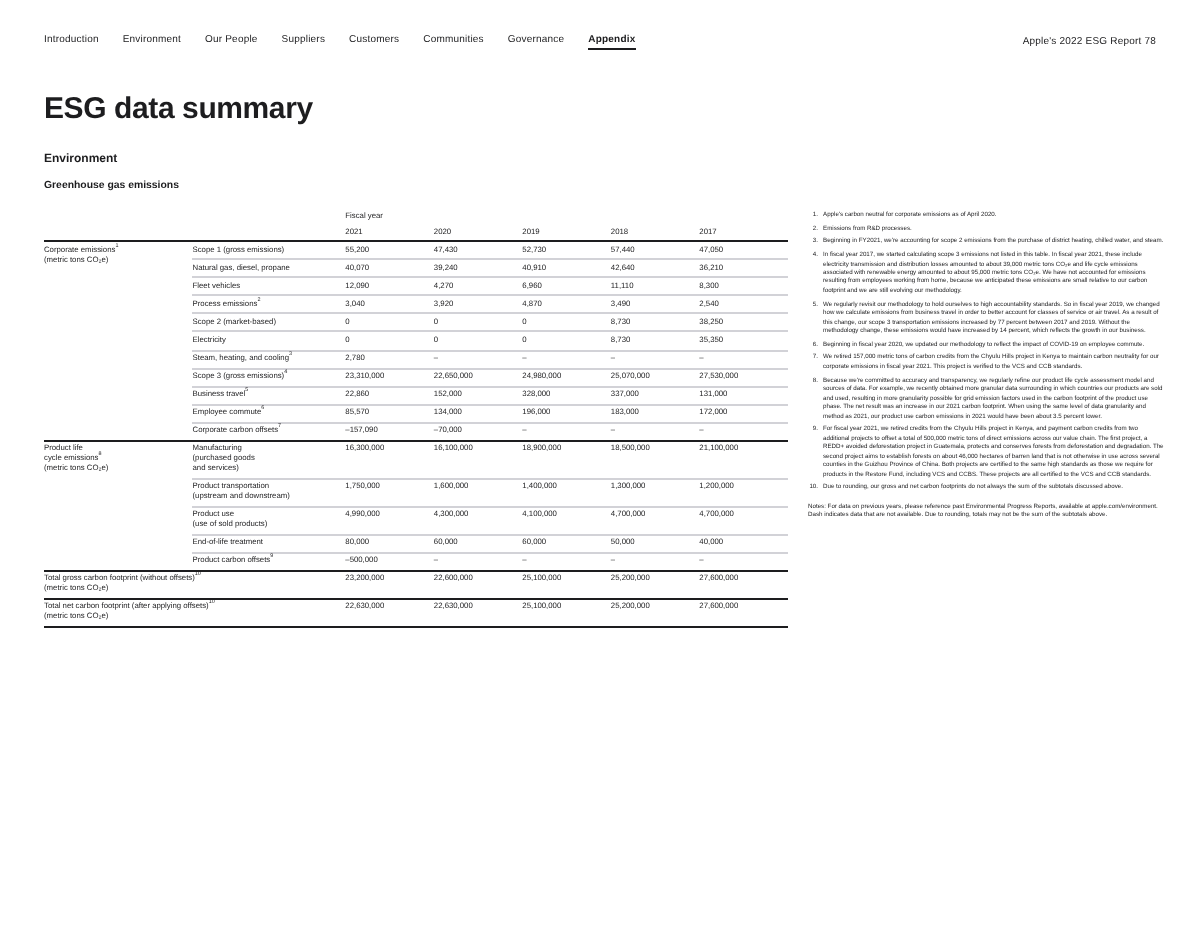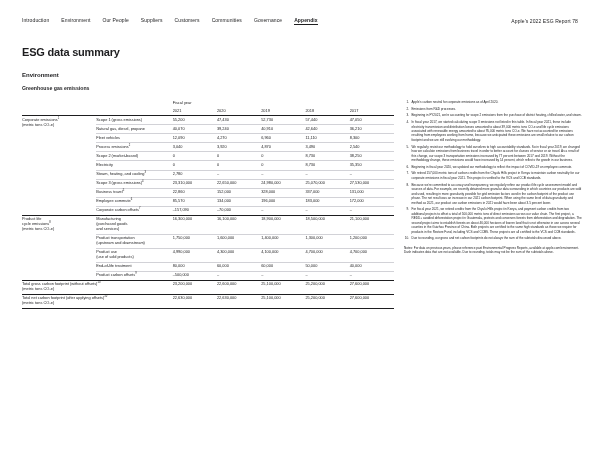--- a/index.html
+++ b/index.html
@@ -44,21 +44,21 @@
     padding-bottom: 1px;
   }
   .topnav .docref {
     font-size: 5.0px;
     color: #1d1d1f;
     white-space: nowrap;
   }
   
   .title {
     margin: 21px 22px 0 22px;
-    font-size: 11px;
+    font-size: 15px;
     font-weight: bold;
     letter-spacing: -0.2px;
   }
   .section-sub {
     margin: 14px 22px 0 22px;
     font-size: 6.0px;
     font-weight: bold;
   }
   .section-sub2 {
     margin: 7px 22px 0 22px;

